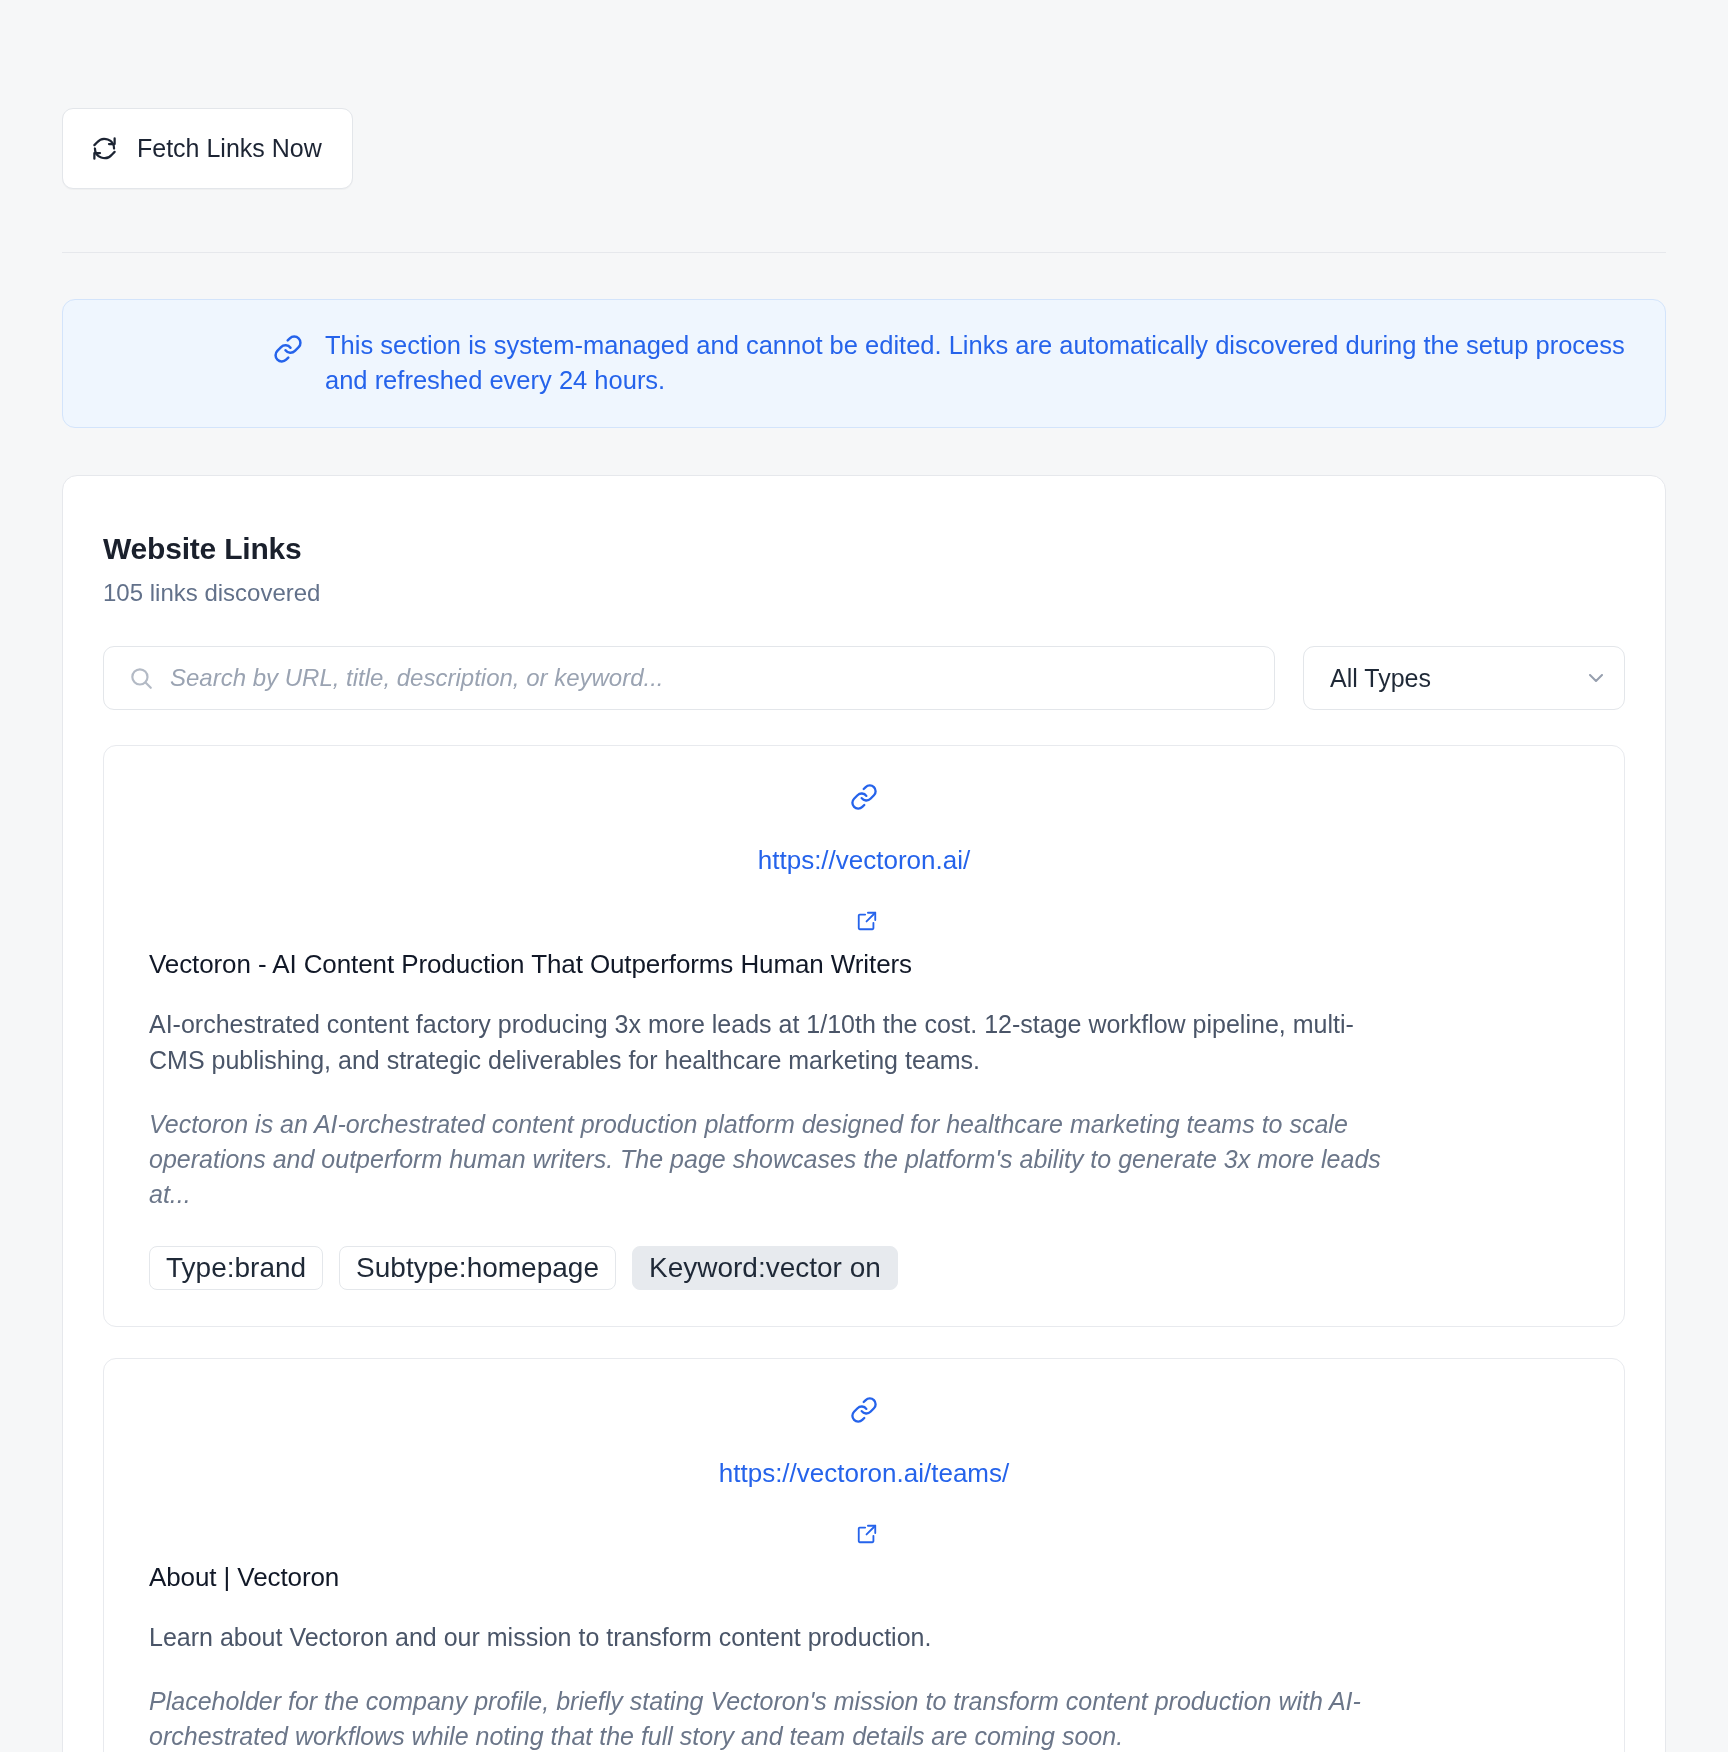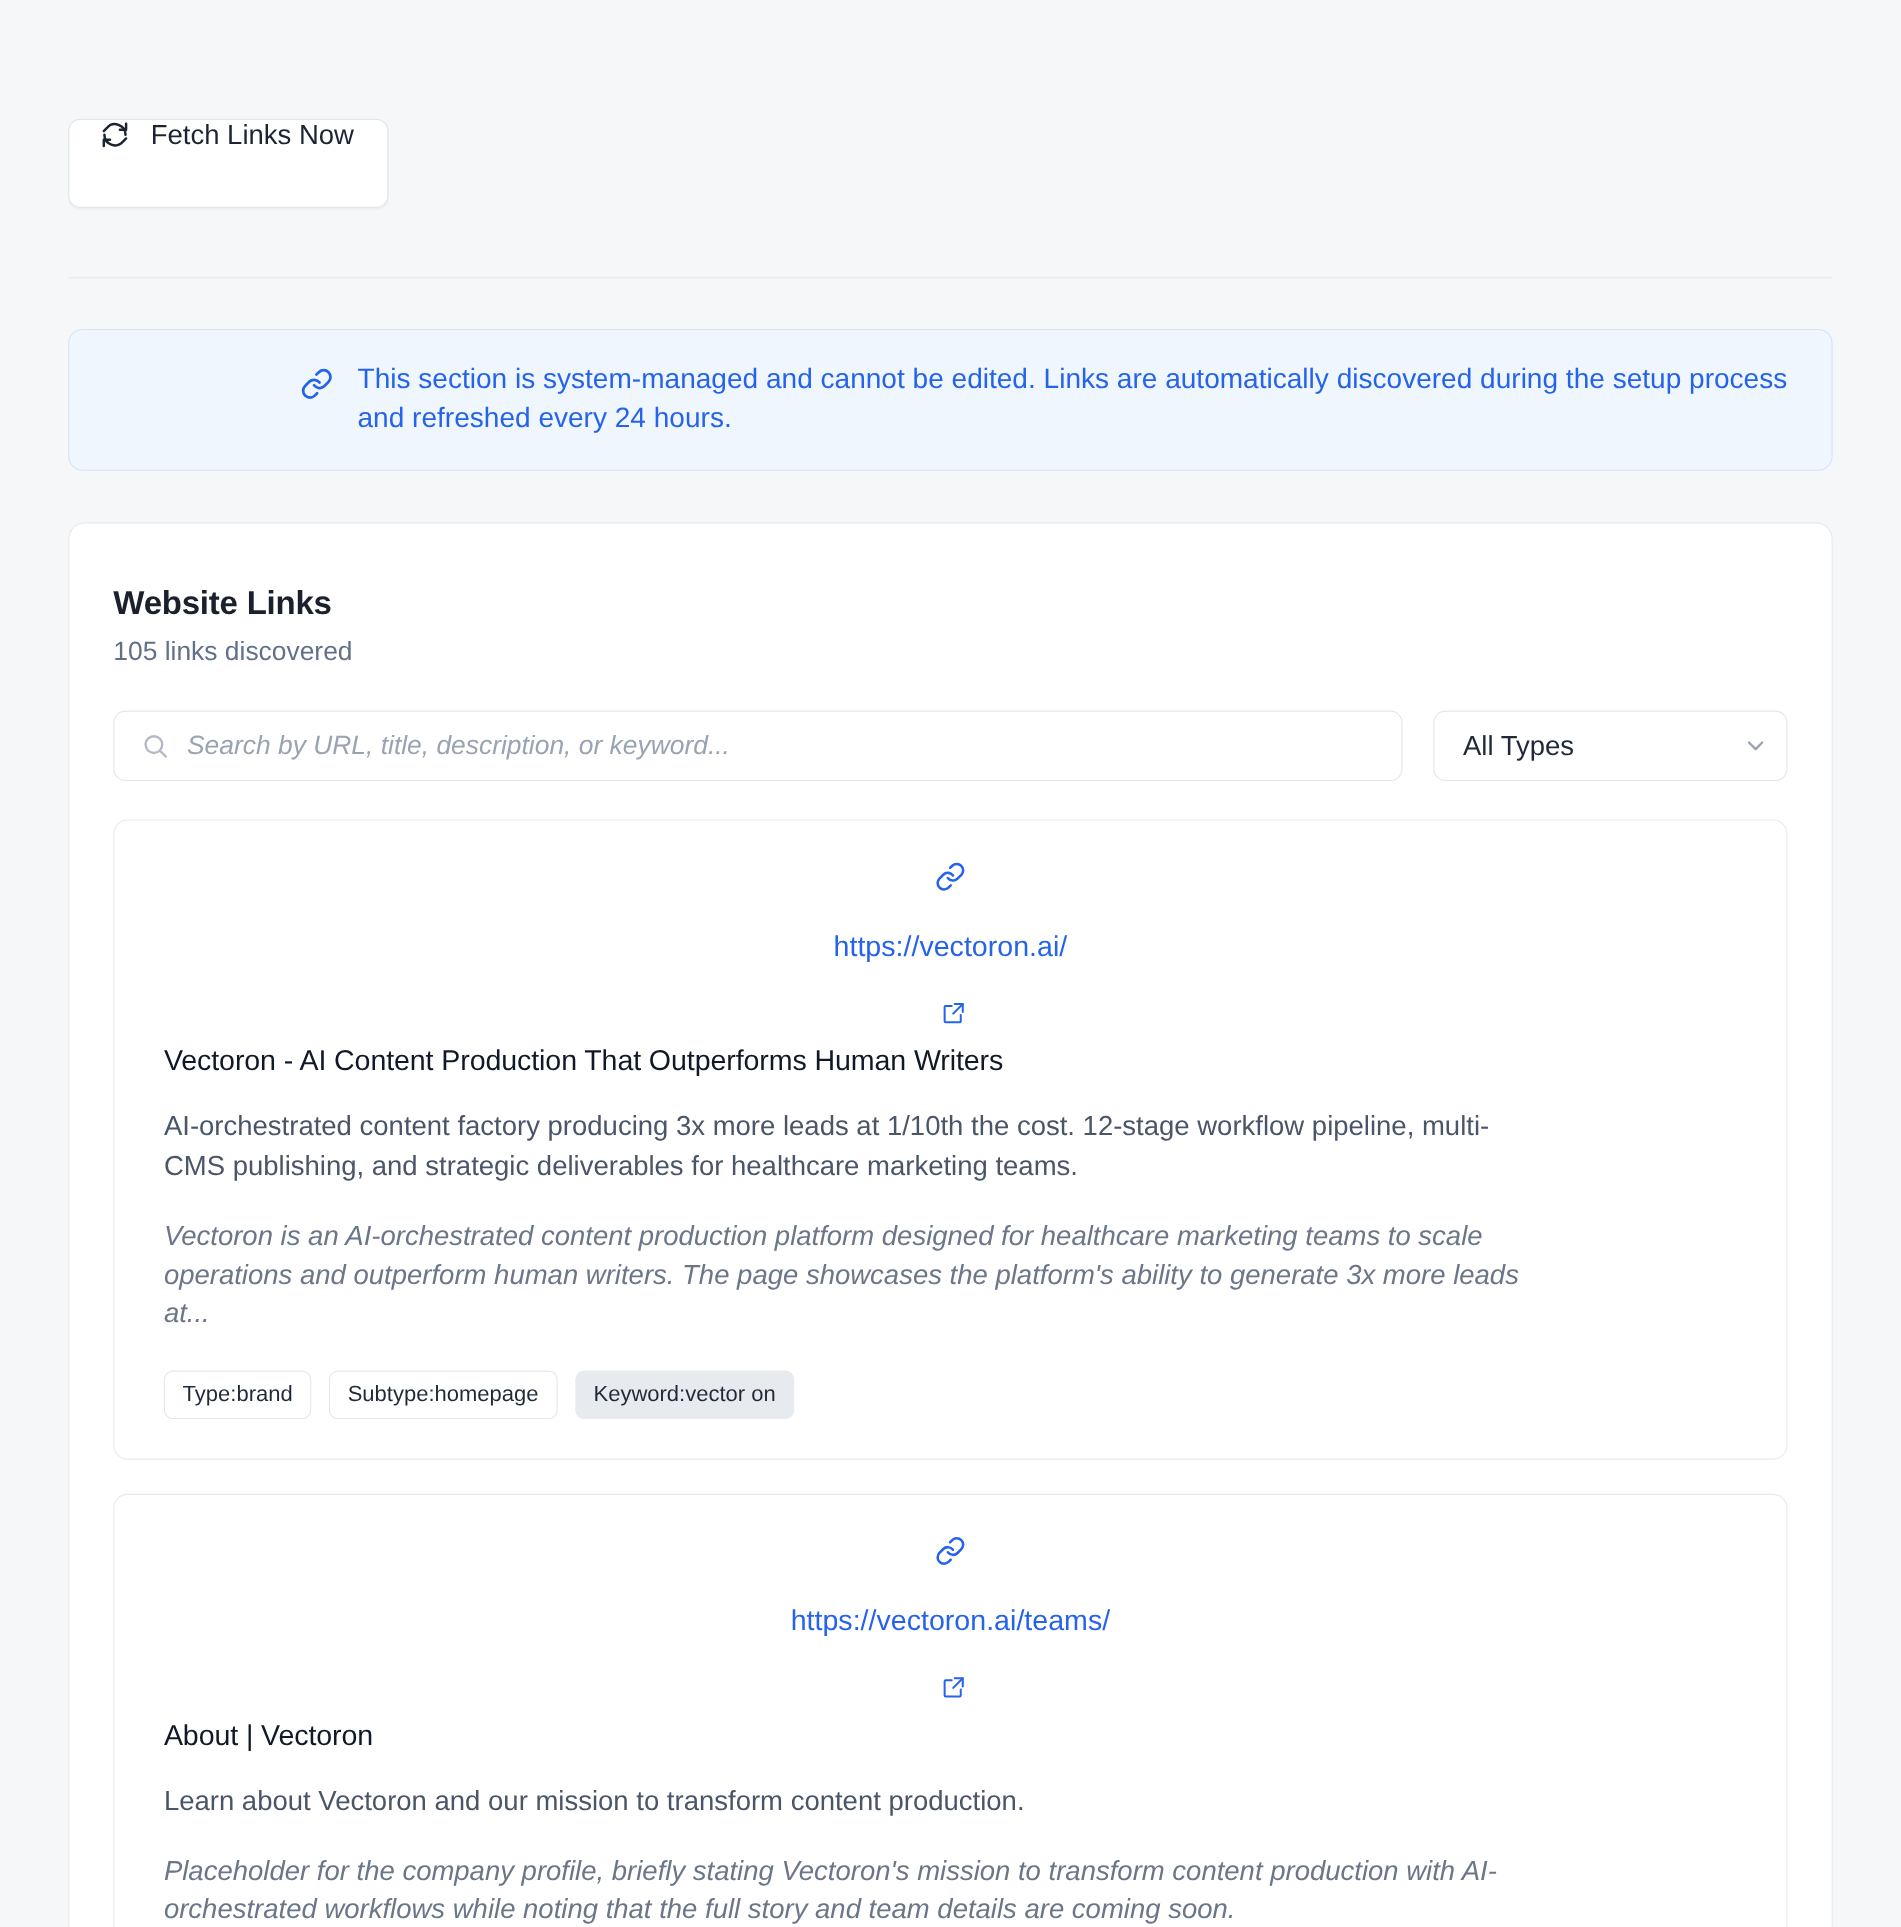--- a/index.html
+++ b/index.html
@@ -20,20 +20,21 @@
     background: #f6f7f8;
   }
 
   
   .toolbar {
     padding: 108px 0 0 62px;
   }
 
   .fetch-btn {
     display: inline-flex;
+    align-items: center;
     gap: 19px;
     height: 81px;
     padding: 0 30px 0 28px;
     background: #ffffff;
     border: 1px solid #e3e6ea;
     border-radius: 11px;
     font-size: 25px;
     color: #1c2433;
     font-family: "Liberation Sans", sans-serif;
     cursor: pointer;
@@ -215,21 +216,21 @@
     gap: 16px;
     flex-wrap: wrap;
   }
 
   .tag {
     display: inline-flex;
     align-items: center;
     height: 44px;
     padding: 12px 16px;
     border-radius: 8px;
-    font-size: 20px;
+    font-size: 28px;
     color: #1f2937;
     background: #ffffff;
     border: 1px solid #e4e7eb;
     white-space: nowrap;
   }
 
   .tag.keyword {
     background: #e7eaee;
     border-color: #e7eaee;
   }

